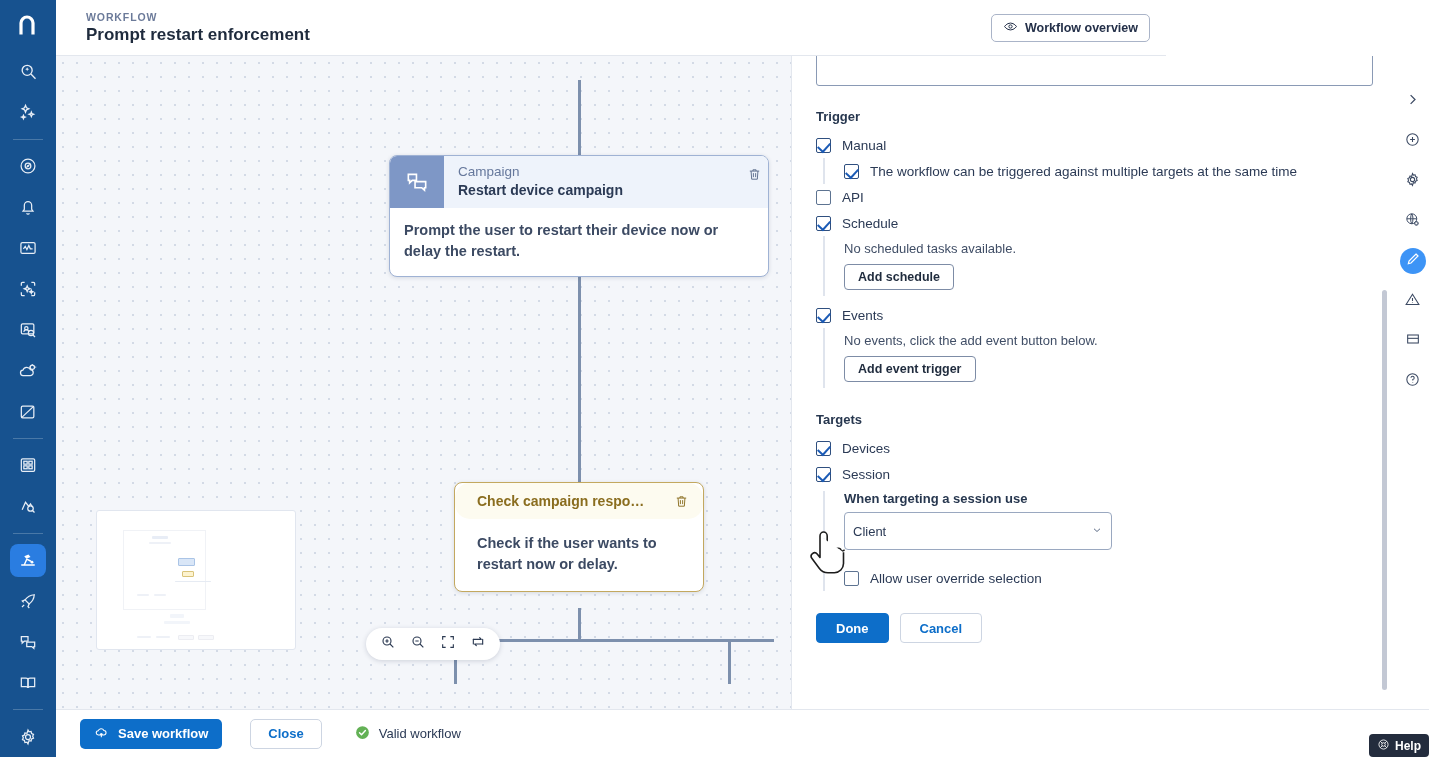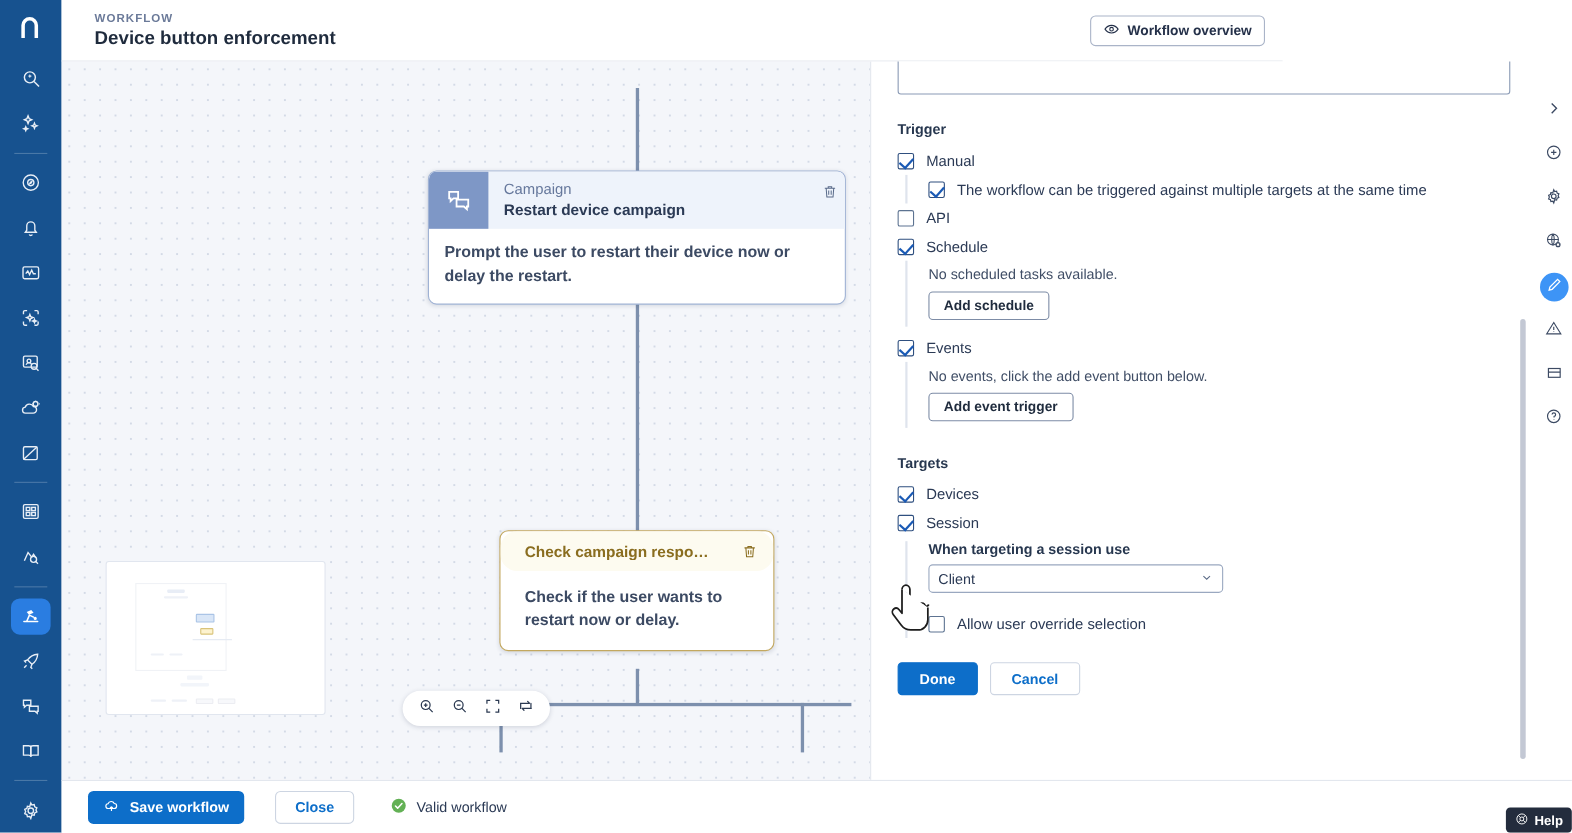--- a/index.html
+++ b/index.html
@@ -144,21 +144,21 @@
     margin-left: 7px; padding-left: 19px; border-left: 2px solid #dfe4ed;
   }
   .hint { font-size: 13px; color: #404e66; padding: 5px 0 8px; }
   .btn-sm {
     height: 26px; border: 1px solid #7d8ca6; border-radius: 4px; background: #fff;
     color: #1f2b3d; font-size: 12.5px; font-weight: bold; padding: 0 13px;
     cursor: pointer; margin-bottom: 6px;
   }
   .field-label { font-size: 13px; font-weight: bold; color: #27374f; margin: 4px 0 6px; }
   .select {
-    width: 268px; height: 26px; border: 1px solid #9aa8c0; border-radius: 4px;
+    width: 268px; height: 38px; border: 1px solid #9aa8c0; border-radius: 4px;
     background: #fff; display: flex; align-items: center; padding: 0 8px;
     font-size: 13px; color: #2b3a55; cursor: pointer; position: relative;
   }
   .select .caret { margin-left: auto; color: #5d6c87; }
   #actions { display: flex; gap: 11px; margin: 22px 0 26px; }
   .btn-primary {
     height: 30px; background: #0d6ec9; border: 1px solid #0d6ec9; border-radius: 4px;
     color: #fff; font-size: 13px; font-weight: bold; padding: 0 19px; cursor: pointer;
   }
   .btn-ghost {
@@ -370,21 +370,21 @@
           <path d="M12 3.6l1.2 2.2 2.5-.4.6 2.4 2.3 1-1 2.3 1 2.3-2.3 1-.6 2.4-2.5-.4L12 20.4l-1.2-2.2-2.5.4-.6-2.4-2.3-1 1-2.3-1-2.3 2.3-1 .6-2.4 2.5.4z"></path>
         </svg>
       </span>
     </div>
     <div class="rail-spacer"></div>
   </div>
 
   <div id="header">
     <div id="header-titles">
       <div class="eyebrow">WORKFLOW</div>
-      <div class="page-title">Device button enforcement</div>
+      <div class="page-title">Prompt restart enforcement</div>
     </div>
     <button class="btn-outline">
       <span>
         <svg width="15" height="15" viewBox="0 0 24 24" fill="none" stroke="currentColor" stroke-width="1.6">
           <path d="M2.5 12S6 6.5 12 6.5 21.5 12 21.5 12 18 17.5 12 17.5 2.5 12 2.5 12z"></path>
           <circle cx="12" cy="12" r="2.6"></circle>
         </svg>
       </span>
       <span>Workflow overview</span>
     </button>

